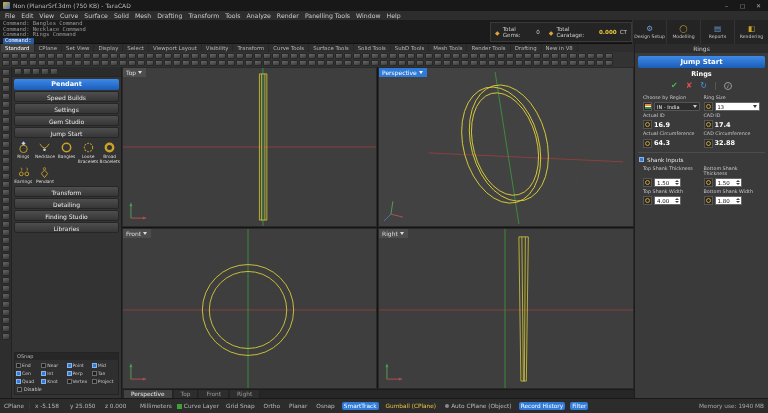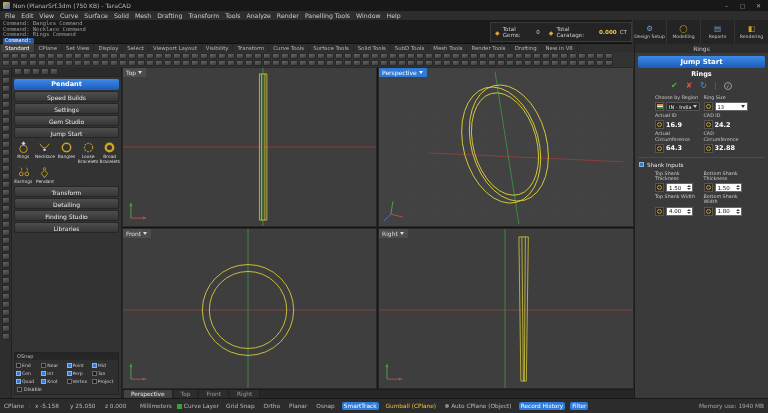--- a/index.html
+++ b/index.html
@@ -107,21 +107,21 @@
   .rp-title { height:9px; background:#2c2c2c; text-align:center; line-height:9px; font-size:6px; color:#ccc; }
   .jump-btn { margin:3px 3px 2px 3px; height:12px; border-radius:2px; color:#fff; font-weight:bold;
               font-size:7px; text-align:center; line-height:12px; background:linear-gradient(#3d8ae8,#1c5cb8); }
   .rp-section-title { text-align:center; font-size:6.5px; font-weight:bold; color:#fff; margin:2px 0 1px 0; }
   .rp-actions { display:flex; justify-content:center; align-items:center; gap:8px; margin:3px 0 5px 0;
                 font-size:8px; }
   .act-apply { color:#49b849; } .act-cancel { color:#d85050; } .act-refresh { color:#4a92e0; }
   .act-sep { width:1px; height:8px; background:#555; }
   .act-info { width:8px; height:8px; border:1px solid #9a9a9a; border-radius:50%; color:#ccc;
               font-size:5px; line-height:7px; text-align:center; font-style:italic; }
-  .rp-grid { display:grid; grid-template-columns:1fr 1fr; gap:2px 4px; padding:0 20px; margin-bottom:2px; }
+  .rp-grid { display:grid; grid-template-columns:1fr 1fr; gap:2px 4px; padding:0 8px; margin-bottom:2px; }
   .rp-label { font-size:4.8px; color:#c8c8c8; line-height:5.2px; }
   .field { display:flex; align-items:center; gap:2px; }
   .field-icon { width:9px; height:9px; flex:none; background:#2b2b2b; border:1px solid #555;
                 display:flex; align-items:center; justify-content:center; }
   .gold-ring { width:5px; height:5px; border:1.5px solid #c9a227; border-radius:50%; }
   .flag { width:6px; height:5px; background:linear-gradient(#e8883d 33%, #eee 33% 66%, #3d8a3d 66%); }
   .dd { flex:1; height:9px; background:#fff; color:#111; font-size:5px; display:flex; align-items:center;
         padding:0 2px; border:1px solid #666; border-radius:1px; }
   .dd .caret { border-top-color:#333; margin-left:auto; }
   .dd.dark { background:#2d2d2d; color:#eee; border-color:#555; }
@@ -702,21 +702,21 @@
       <div class="field">
         <span class="field-icon">
             <span class="gold-ring"></span>
           </span>
         <span class="val">16.9</span>
       </div>
       <div class="field">
         <span class="field-icon">
             <span class="gold-ring"></span>
           </span>
-        <span class="val">24.2</span>
+        <span class="val">17.4</span>
       </div>
 
       <div class="rp-label">Actual Circumference</div>
       <div class="rp-label">CAD Circumference</div>
 
       <div class="field">
         <span class="field-icon">
             <span class="gold-ring"></span>
           </span>
         <span class="val">64.3</span>

